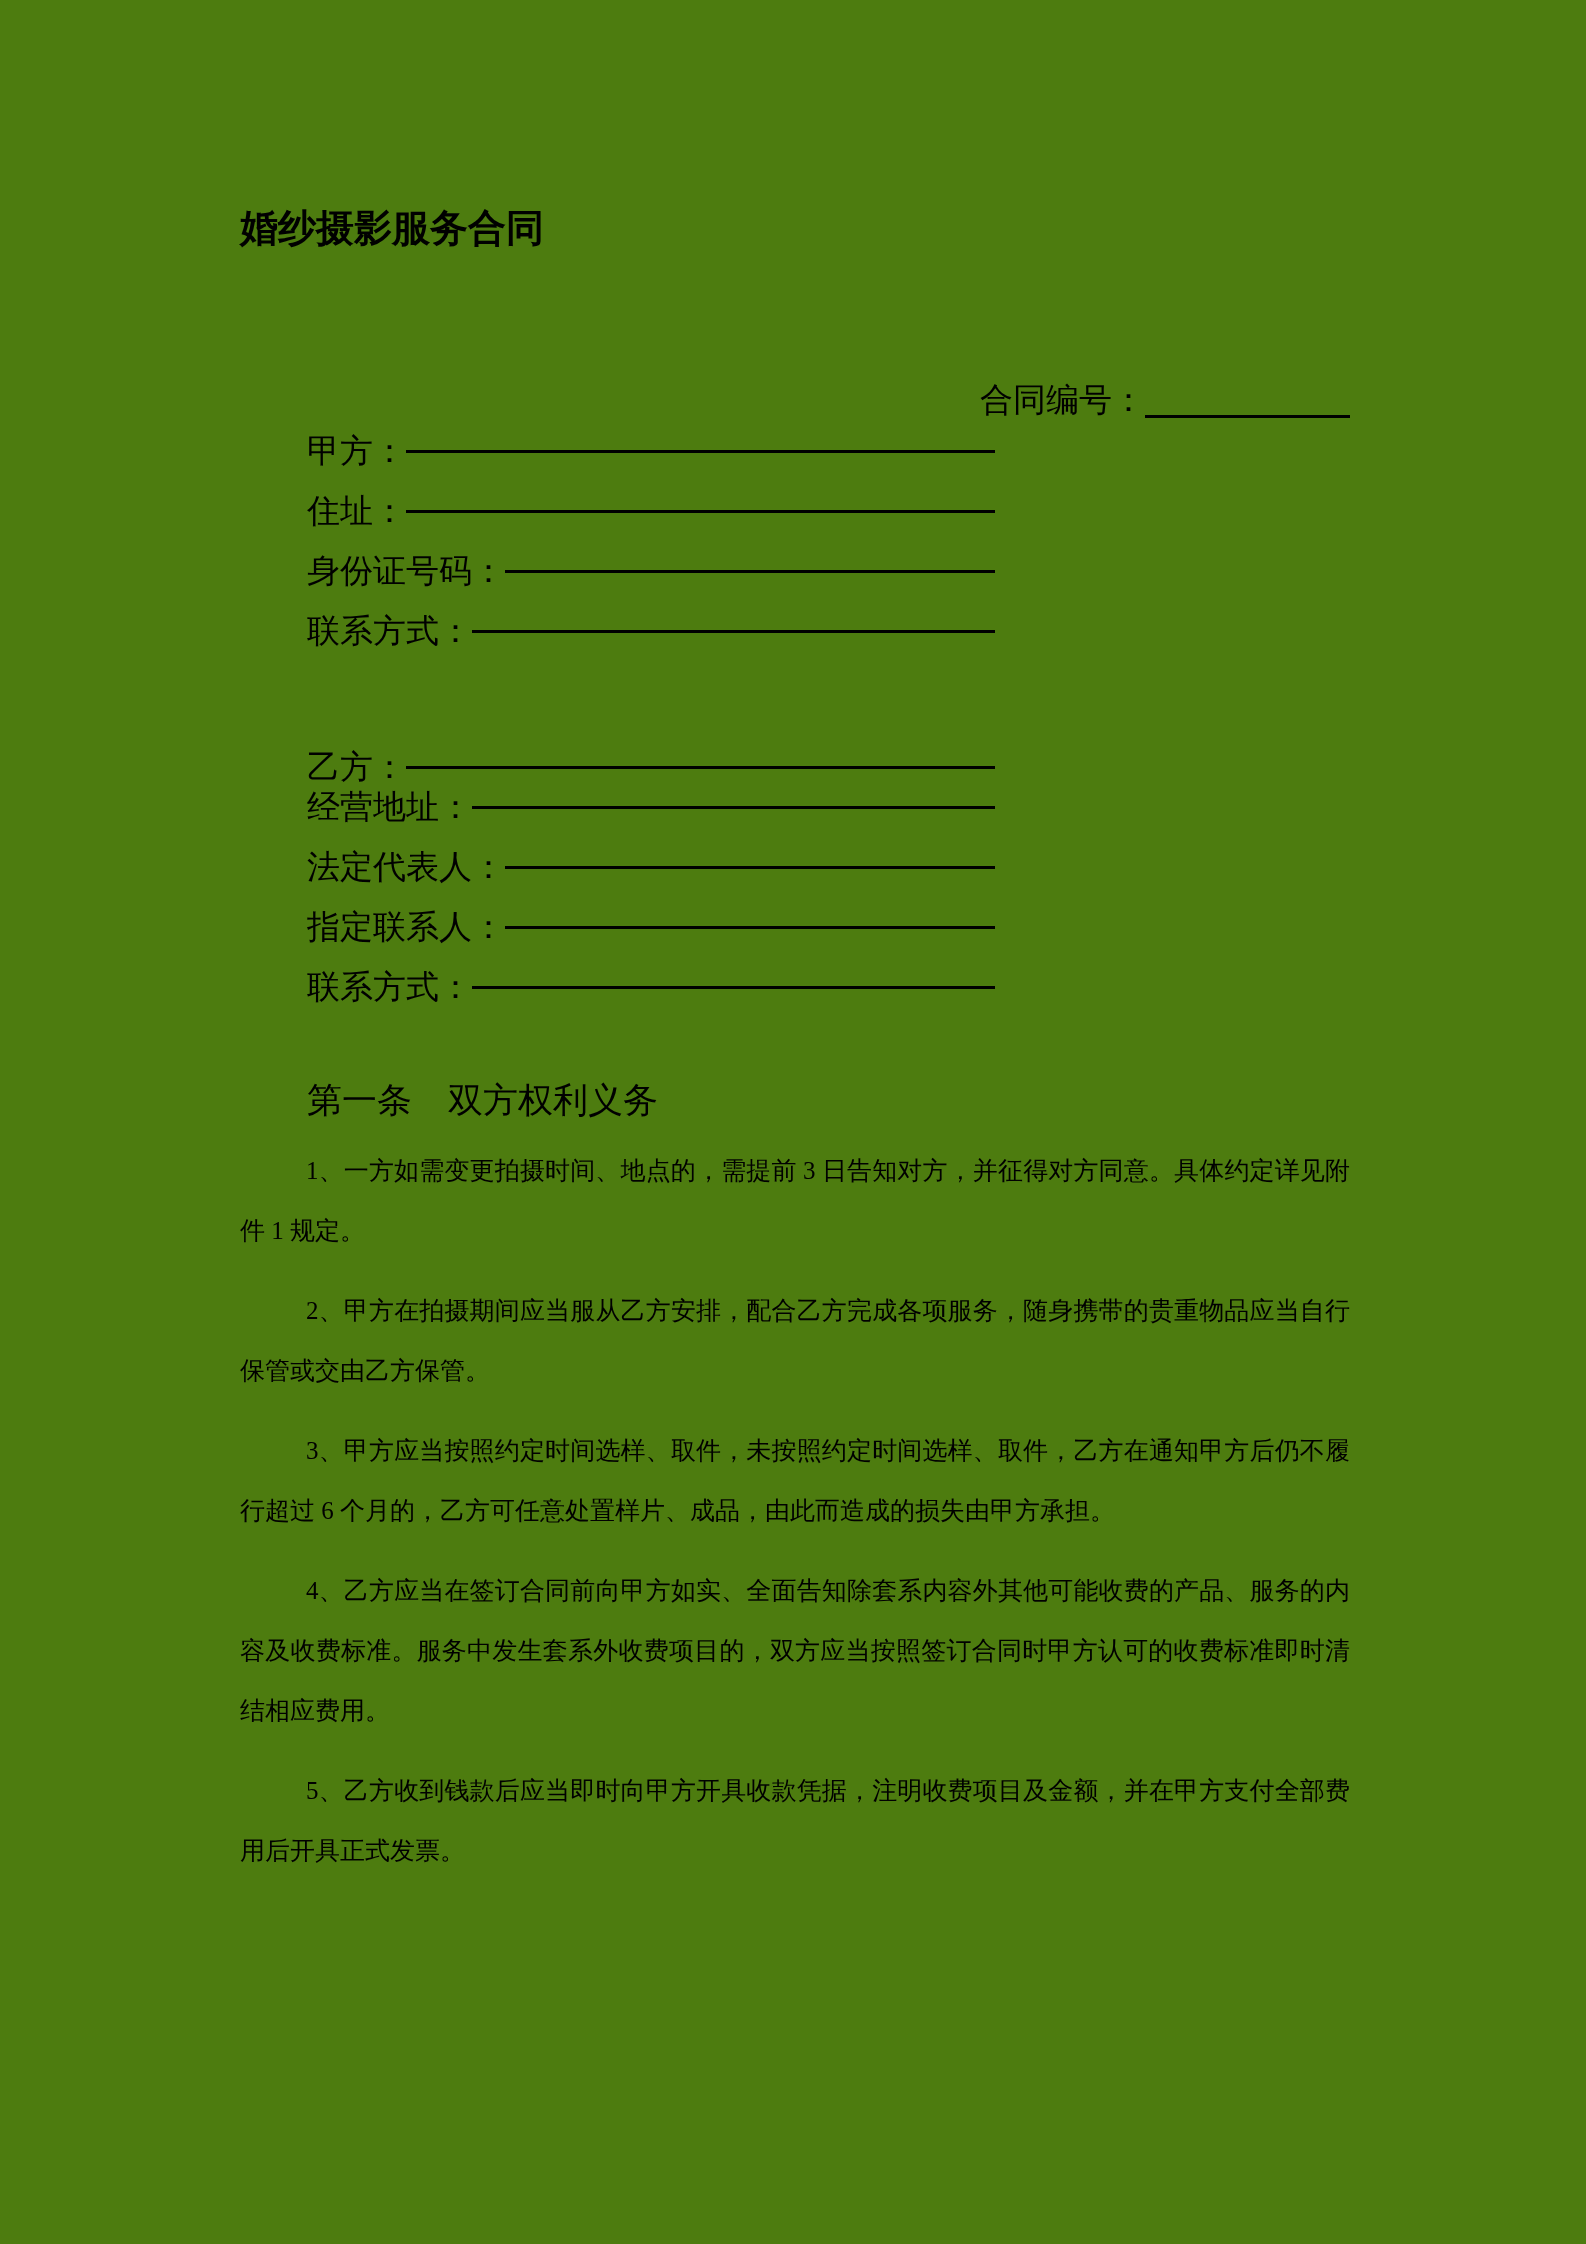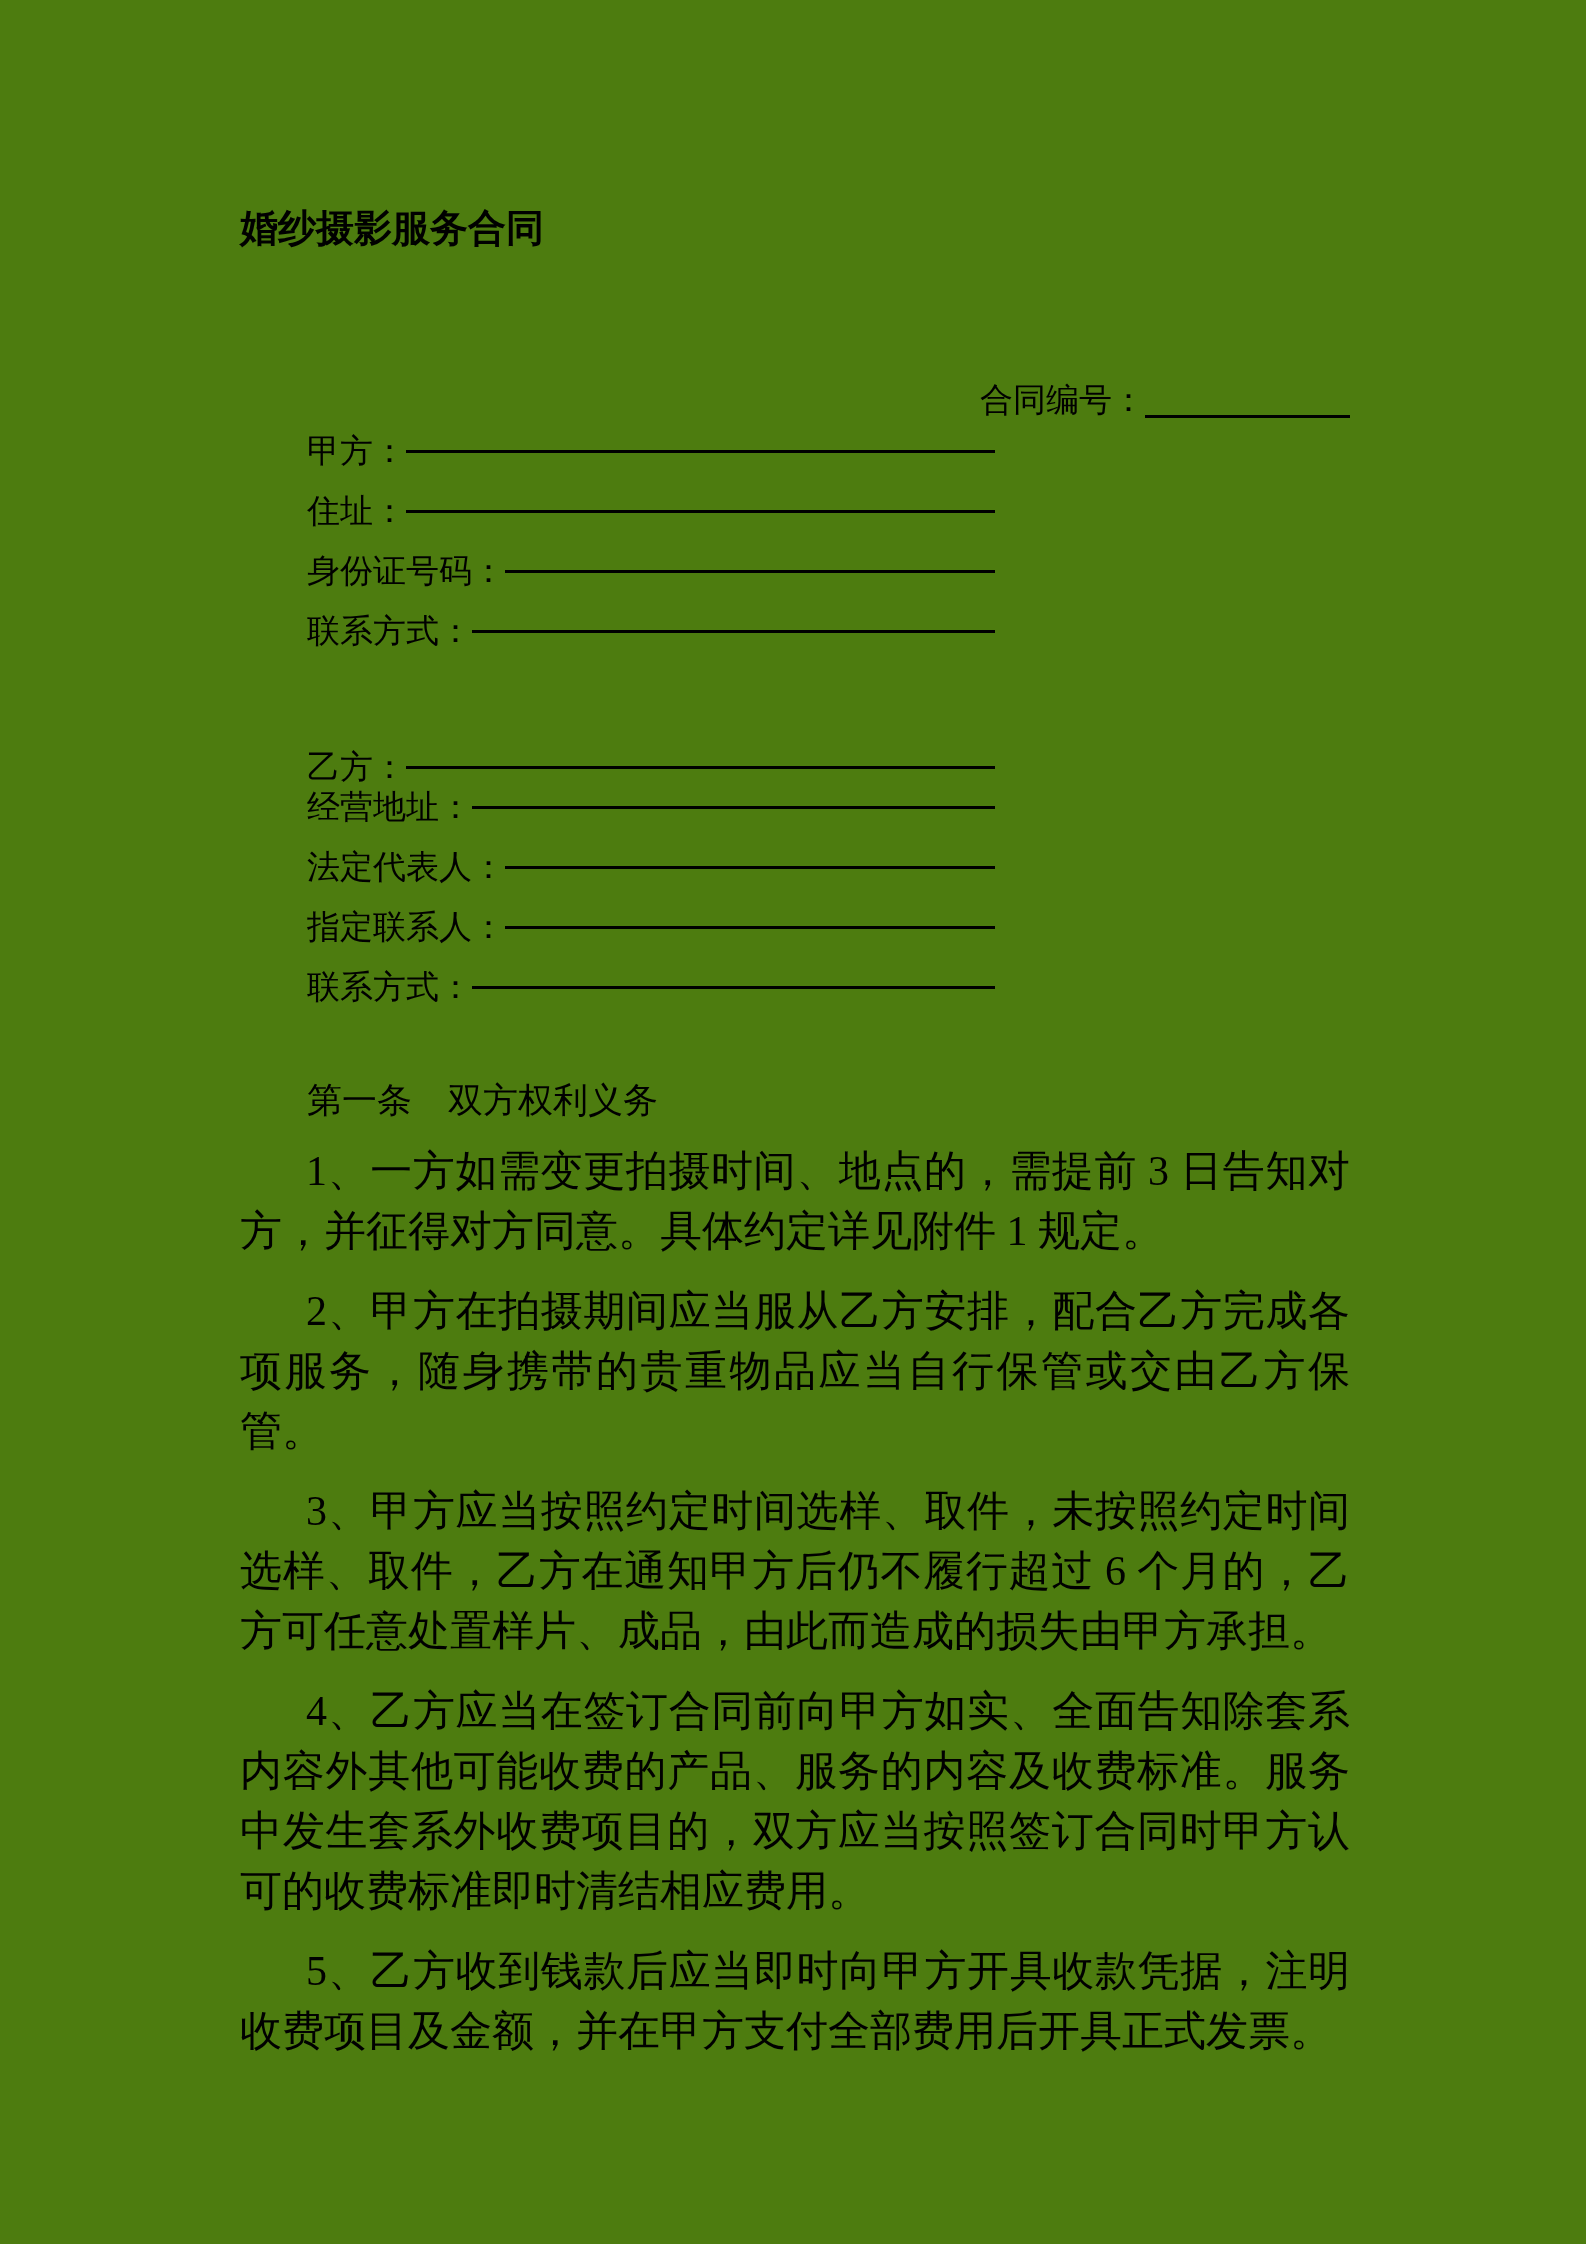--- a/index.html
+++ b/index.html
@@ -70,21 +70,21 @@
     white-space: nowrap;
   }
   .article-heading .heading-title {
     margin-left: 36px;
   }
   .clauses {
     position: absolute;
     left: 240px;
     top: 1141px;
     width: 1110px;
-    font-size: 42px;
+    font-size: 25px;
     line-height: 60px;
     text-align: justify;
     text-justify: inter-ideograph;
   }
   .clauses p {
     margin: 0 0 20px 0;
     text-indent: 66px;
   }
 </style>
 </head>

